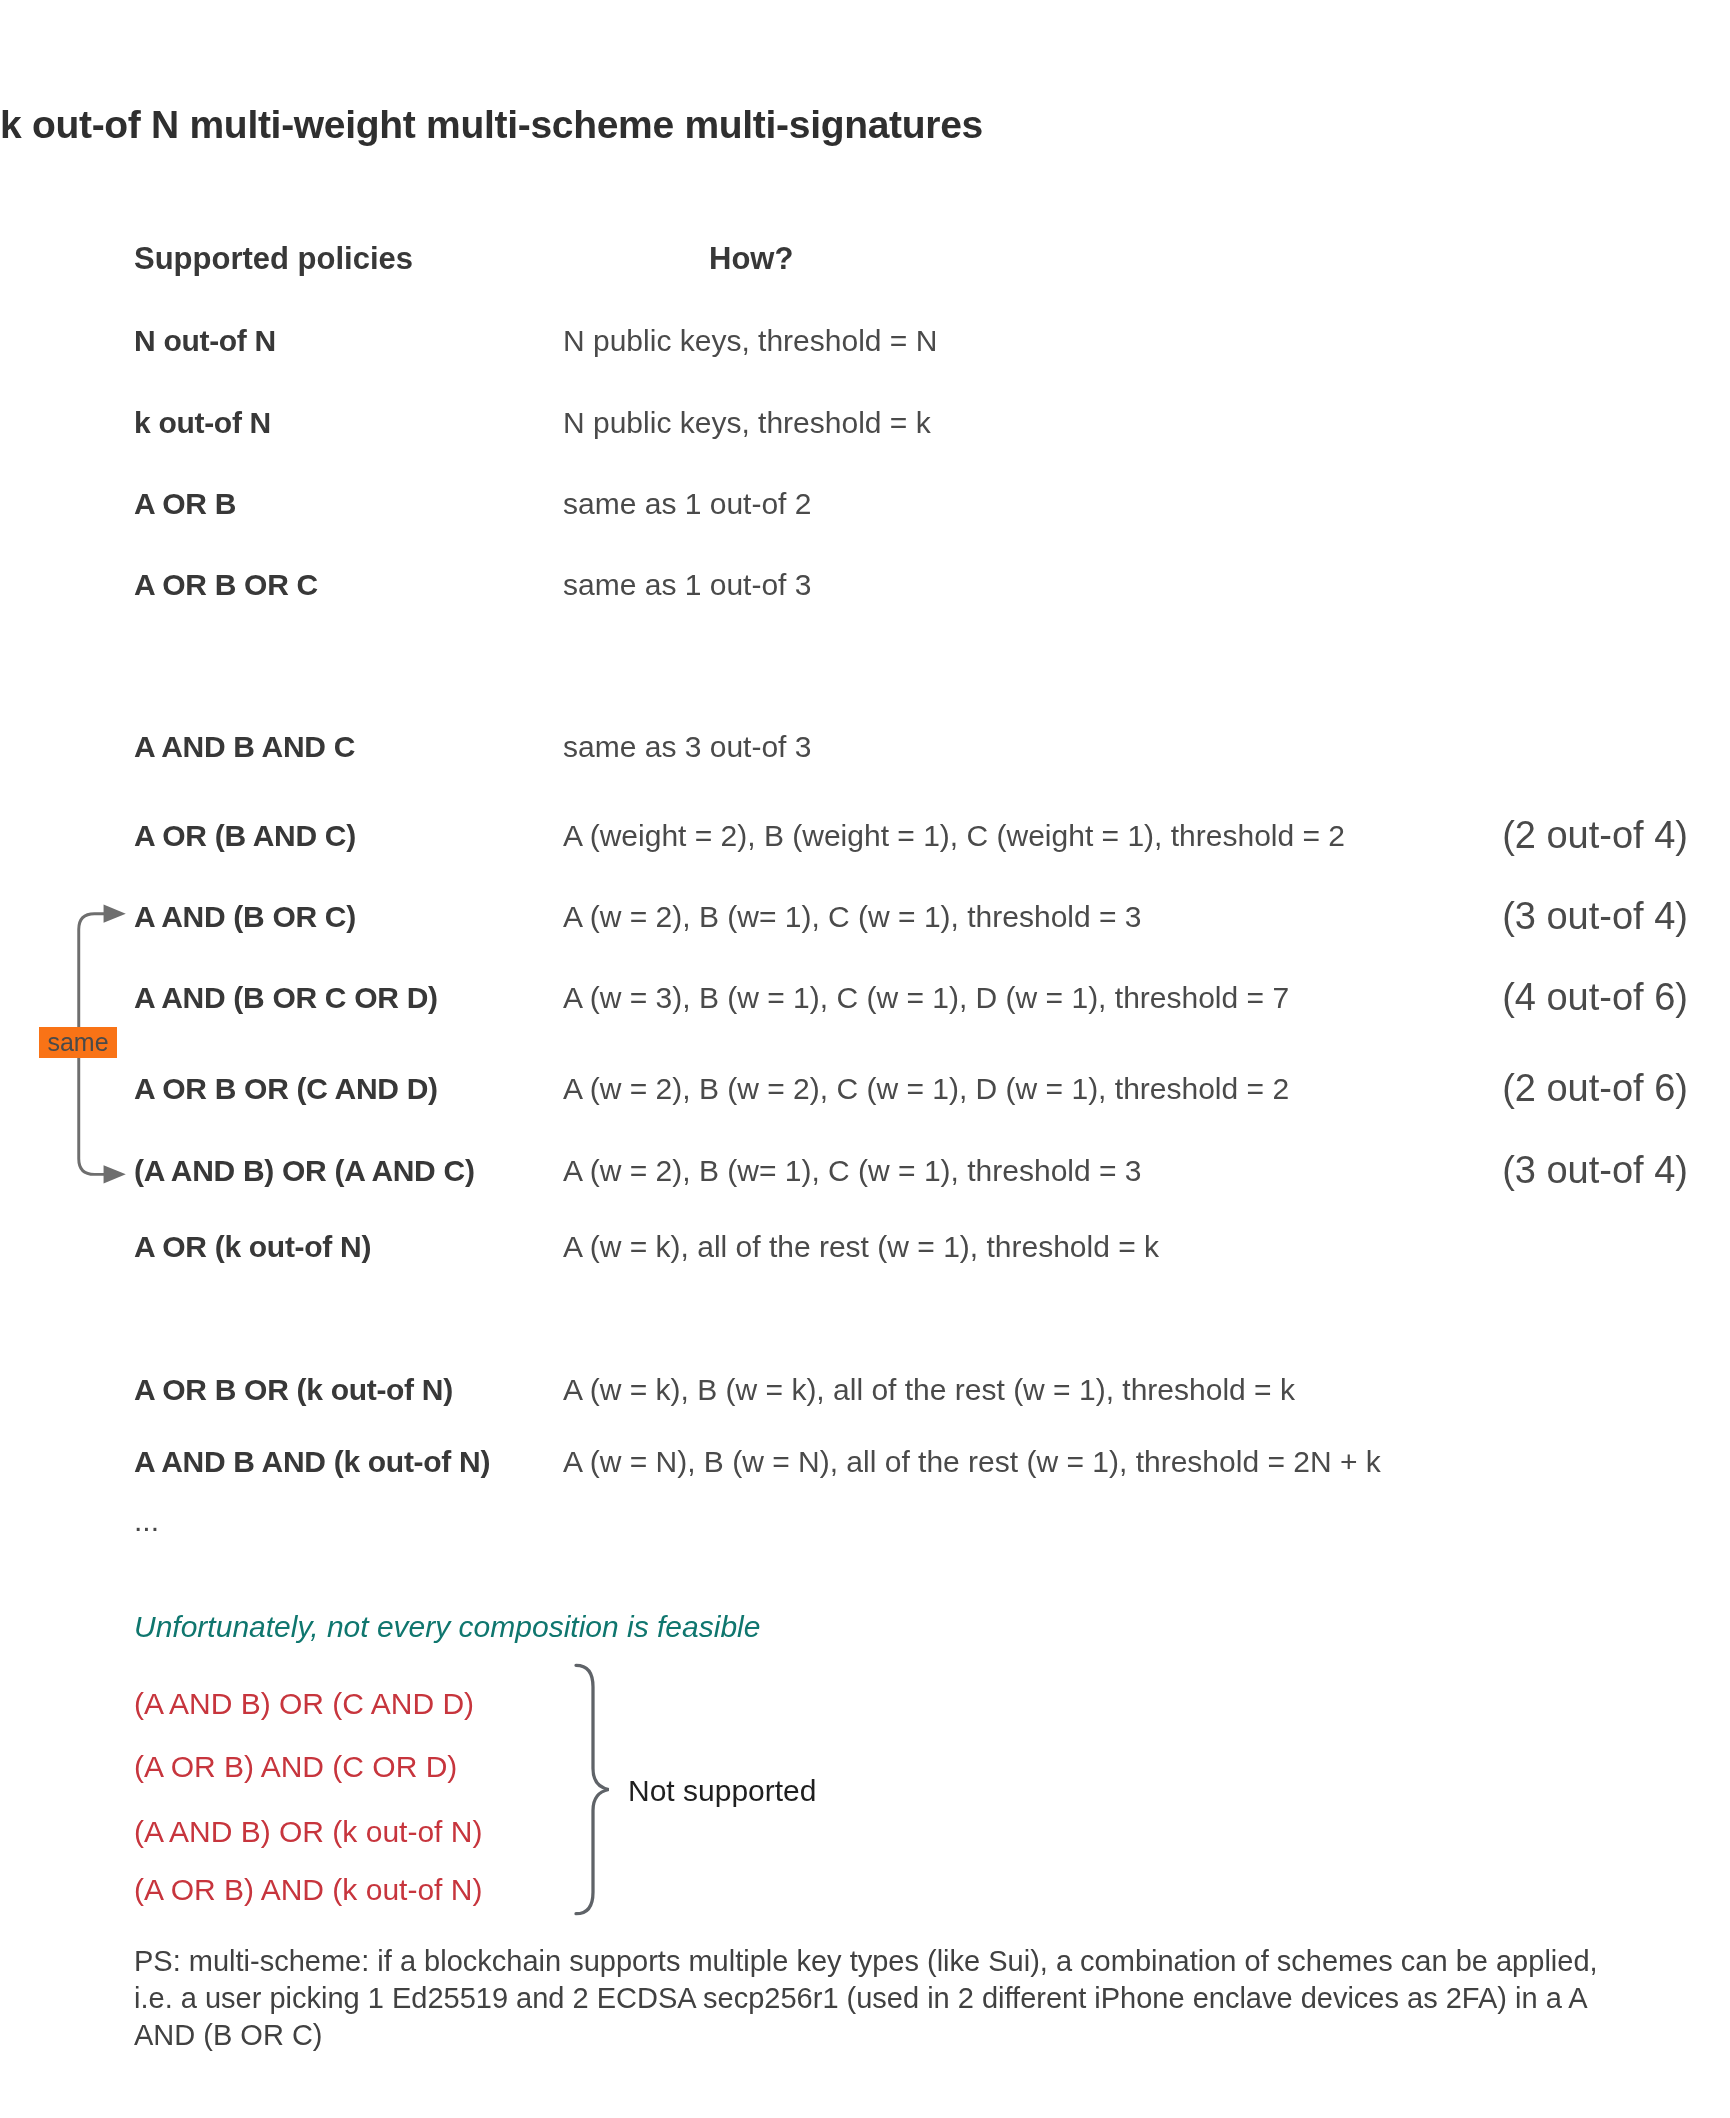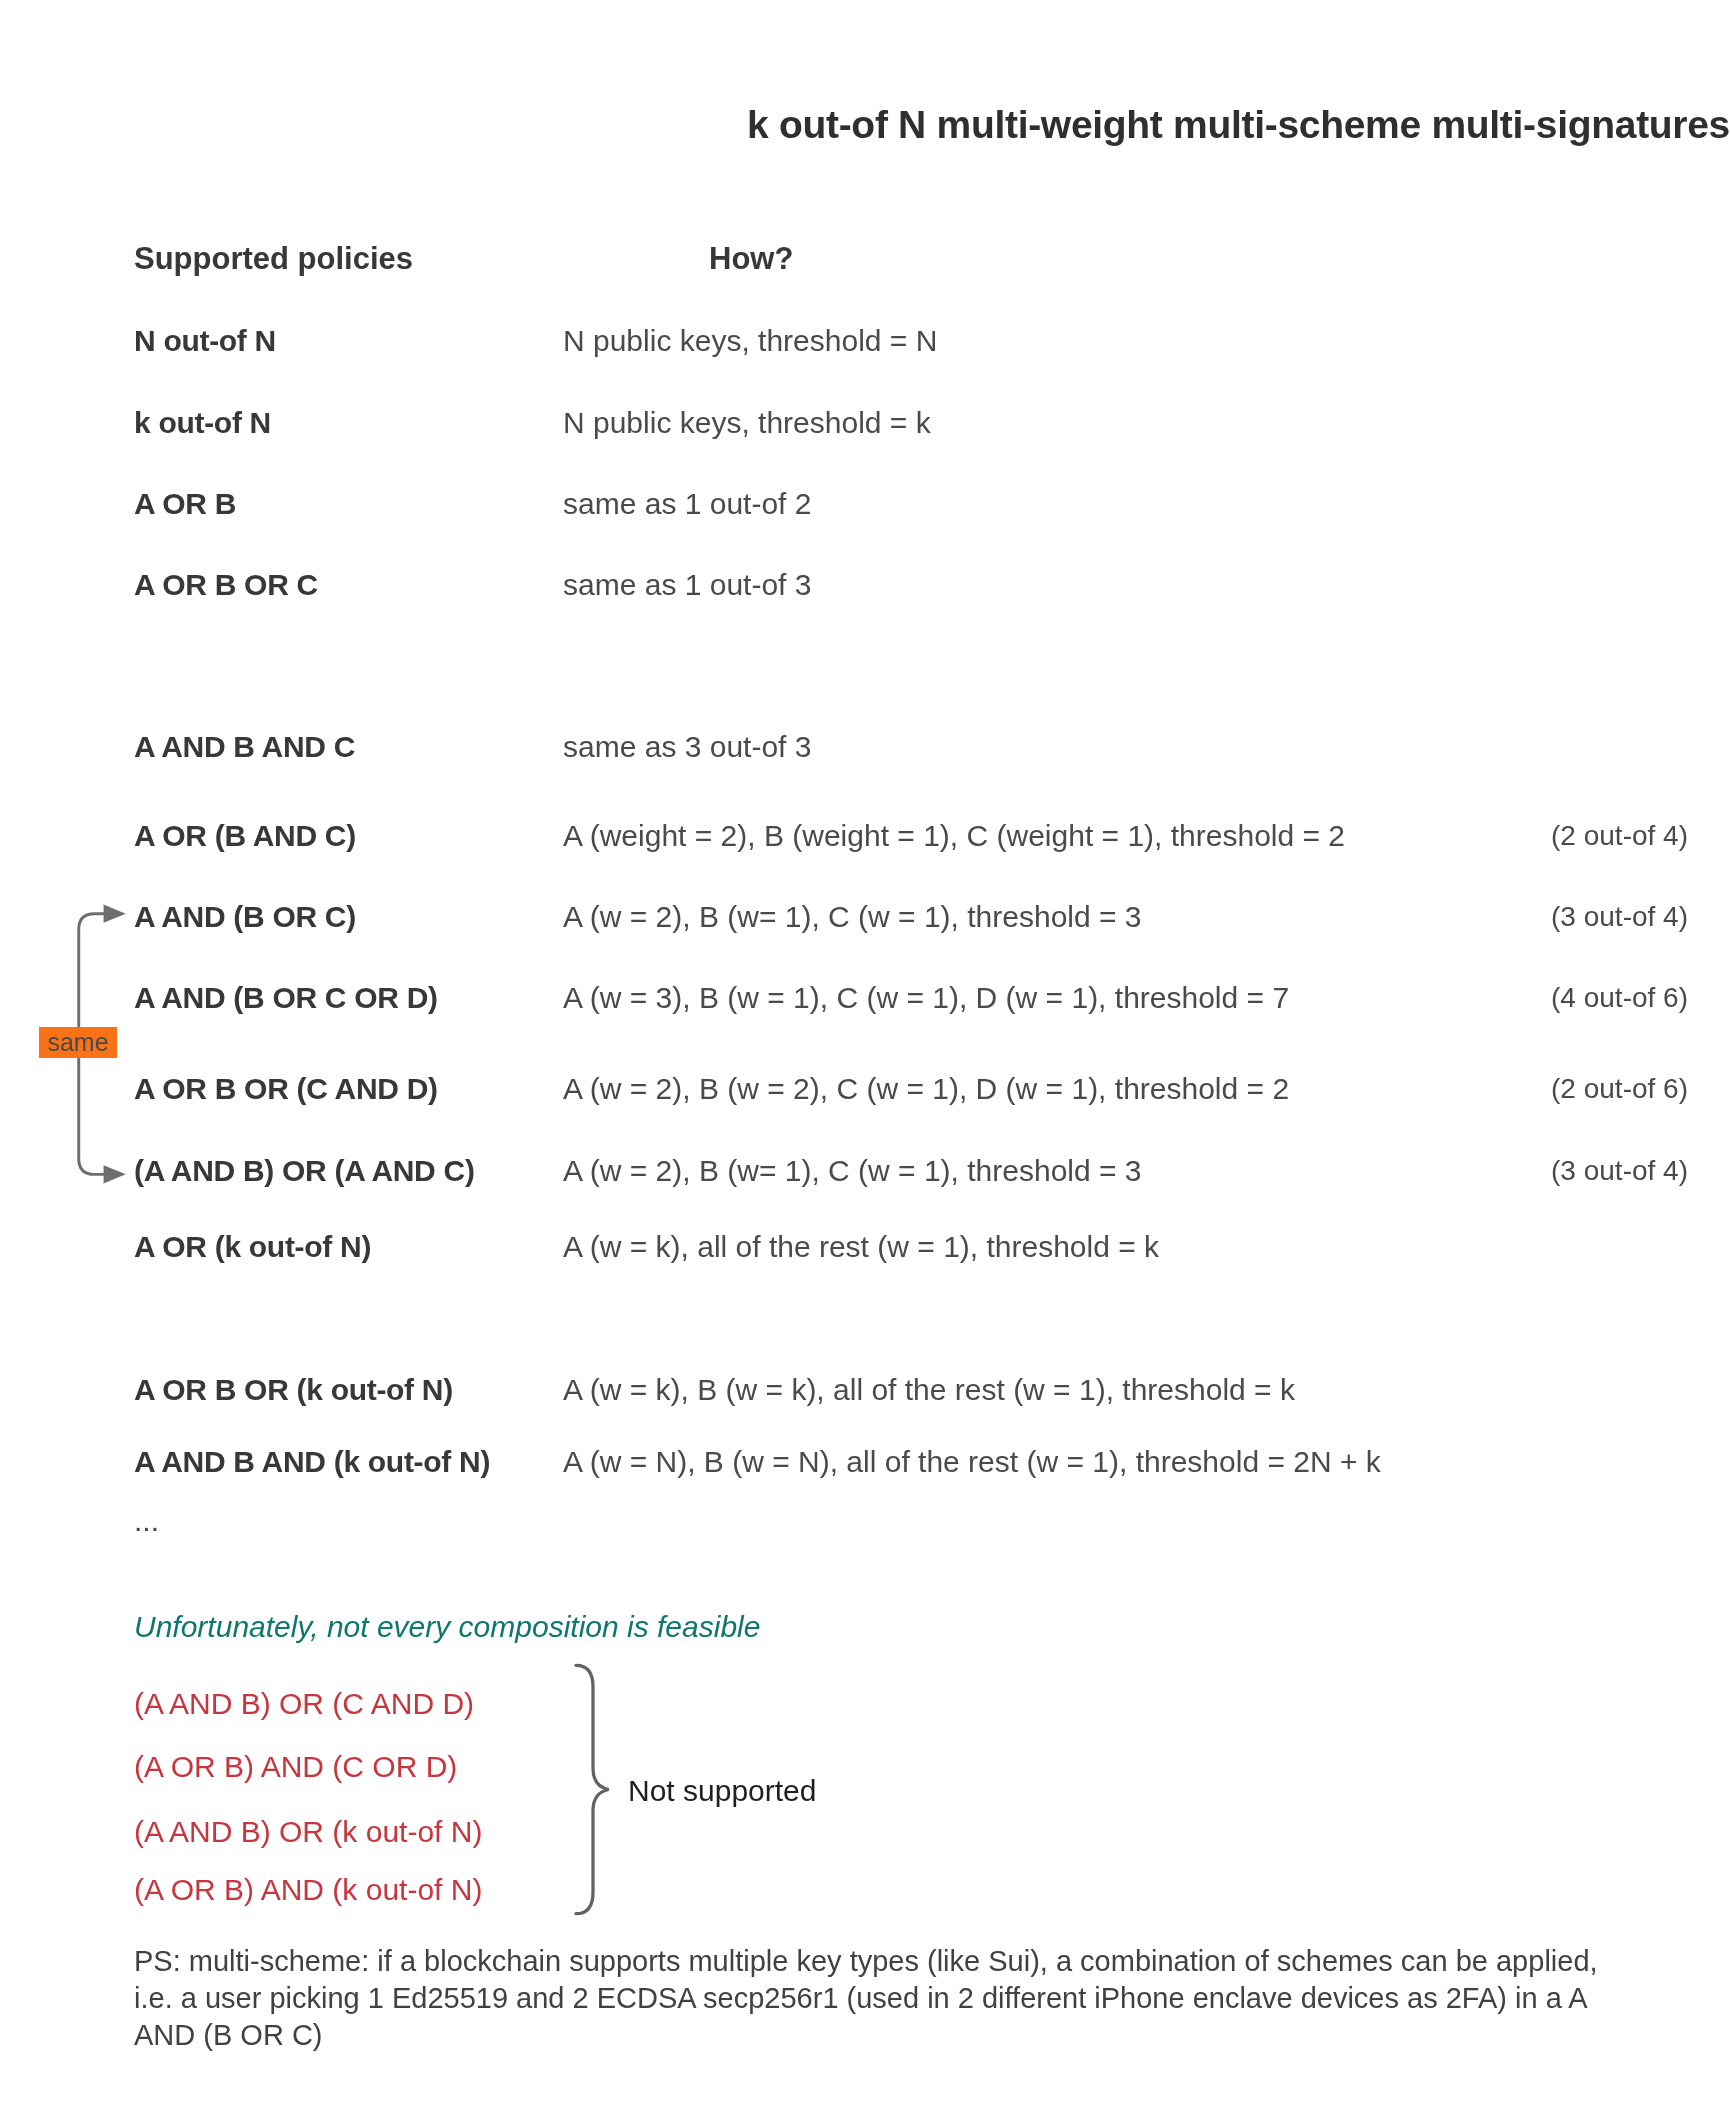--- a/index.html
+++ b/index.html
@@ -8,21 +8,21 @@
     width:1730px;
     height:2119px;
     background:#ffffff;
     font-family:"Liberation Sans", sans-serif;
     overflow:hidden;
   }
   .title{
     position:absolute;
     left:0; right:0; top:103px;
     margin:0;
-    text-align:right;
+    text-align:left;
     font-size:39px;
     font-weight:700;
     letter-spacing:-0.3px;
     color:#2f2f2f;
   }
   .col-header{
     position:absolute;
     top:241px;
     font-size:31px;
     font-weight:700;
@@ -34,21 +34,21 @@
     position:absolute;left:134px;top:0;
     font-size:30px;font-weight:700;letter-spacing:-0.3px;
     color:#383838;white-space:nowrap;line-height:37px;
   }
   .how{
     position:absolute;left:563px;top:0;
     font-size:30px;color:#4a4a4a;white-space:nowrap;line-height:37px;
   }
   .note{
     position:absolute;right:42px;top:0;
-    font-size:28px;color:#4a4a4a;white-space:nowrap;line-height:37px;
+    font-size:38px;color:#4a4a4a;white-space:nowrap;line-height:37px;
   }
   .ellipsis{
     position:absolute;left:134px;top:1502px;
     font-size:30px;color:#464646;line-height:37px;
   }
   .same-bracket{position:absolute;left:63px;top:898px;}
   .same-label{
     position:absolute;left:39px;top:1027px;width:78px;
     text-align:center;background:#f97316;
     font-size:25px;color:#4a4a4a;line-height:31px;

